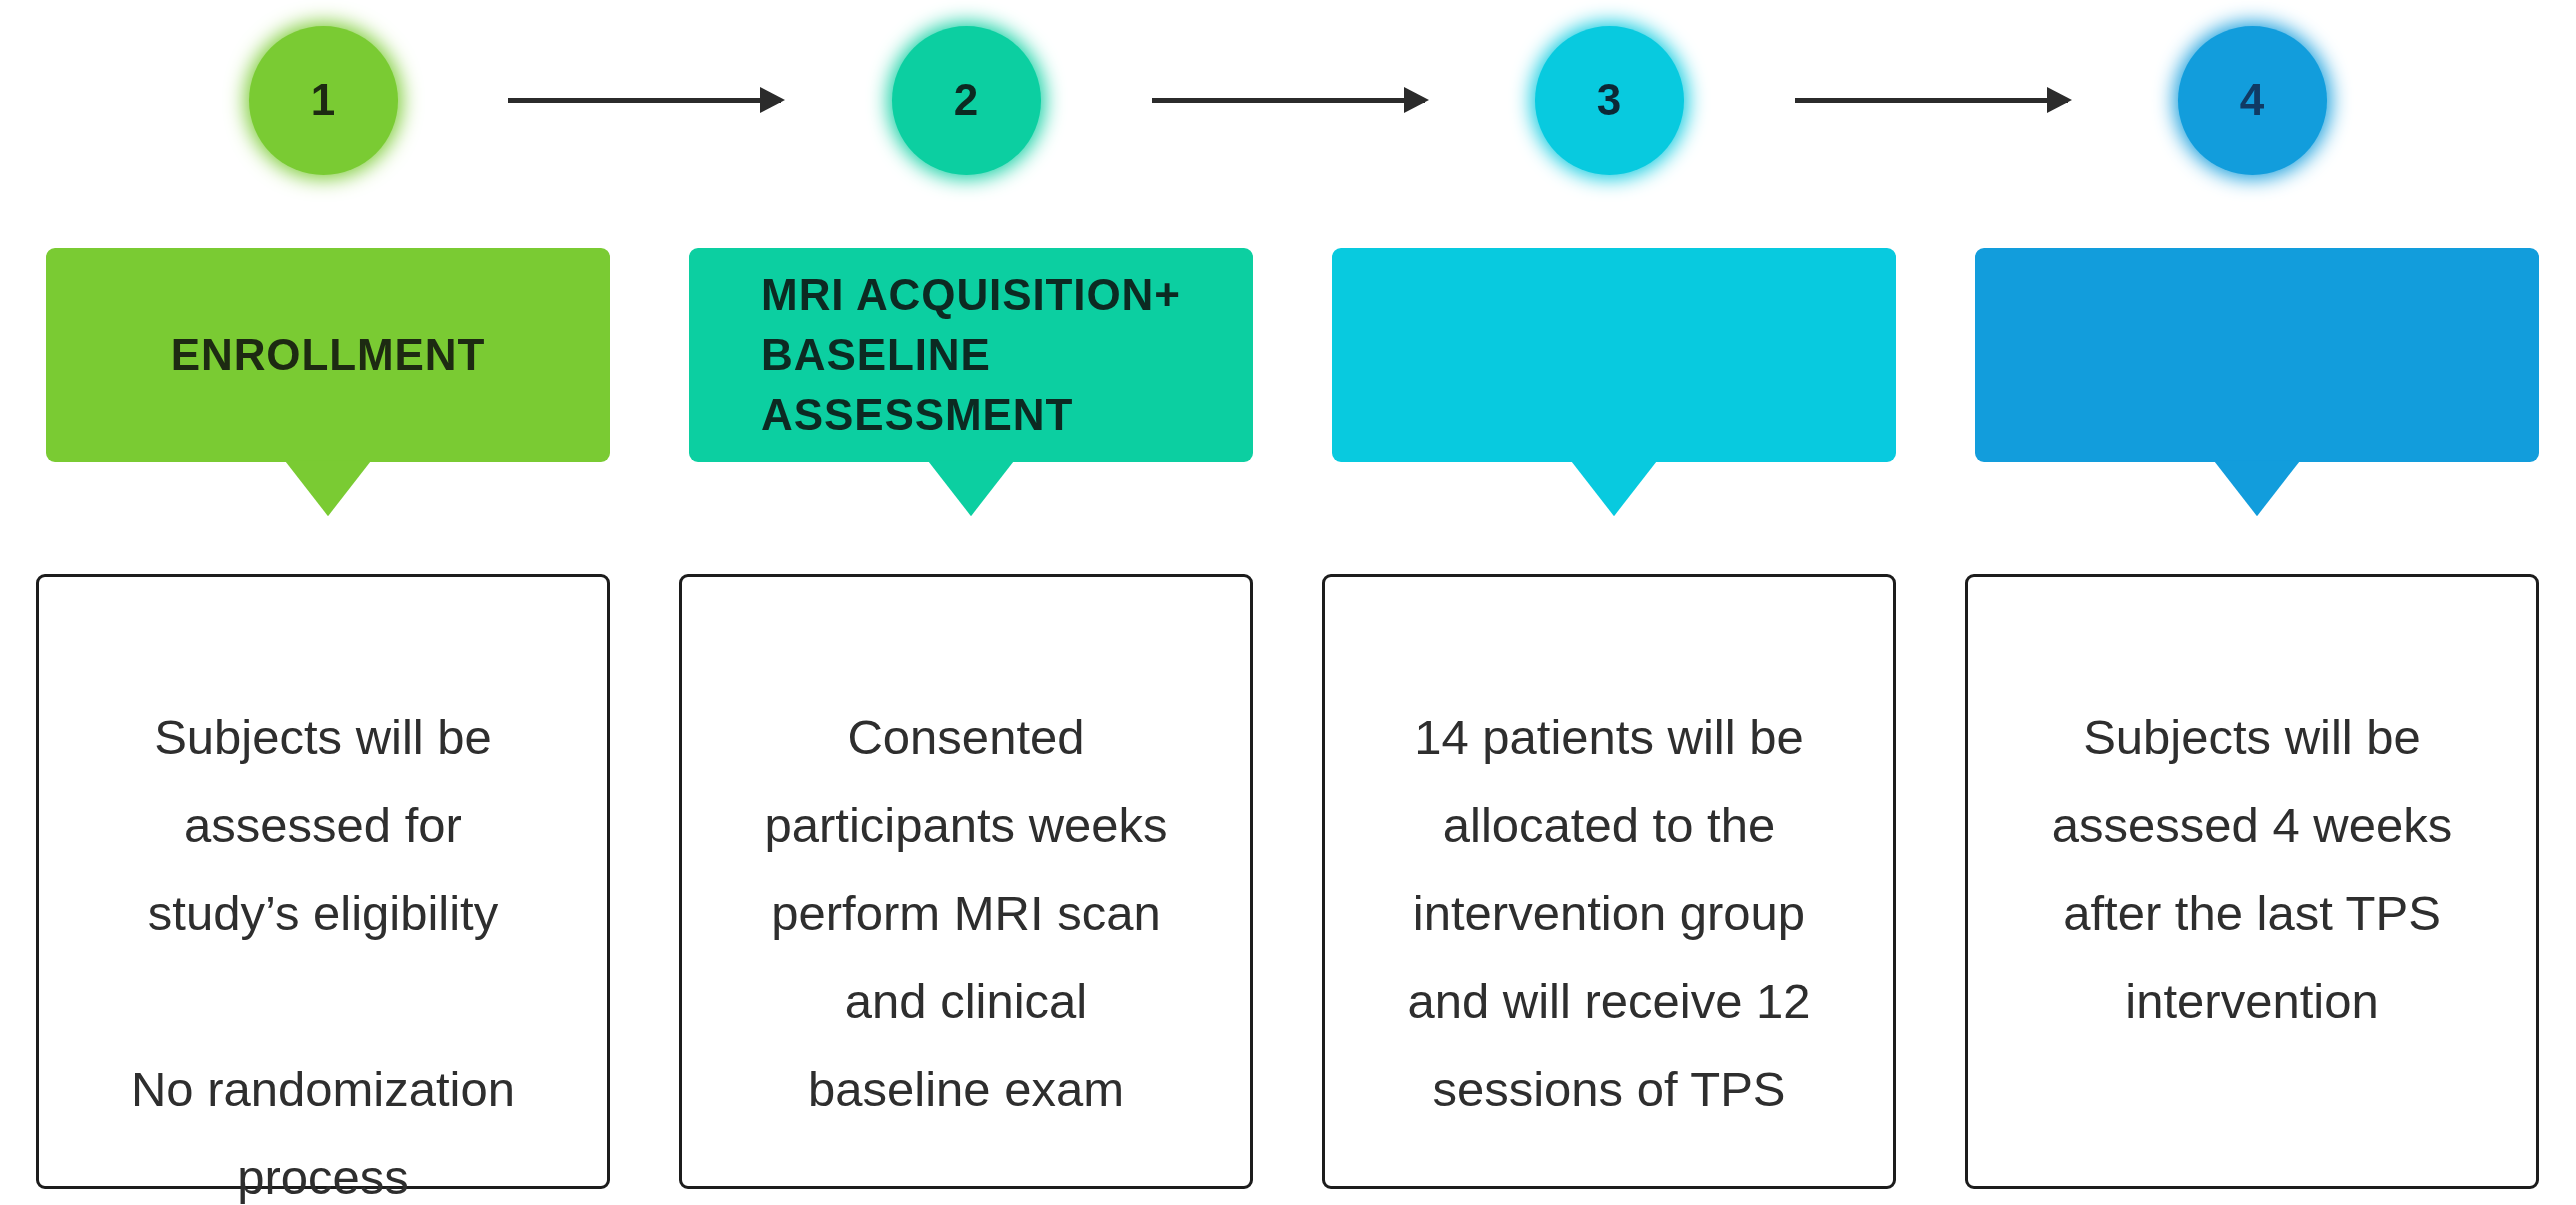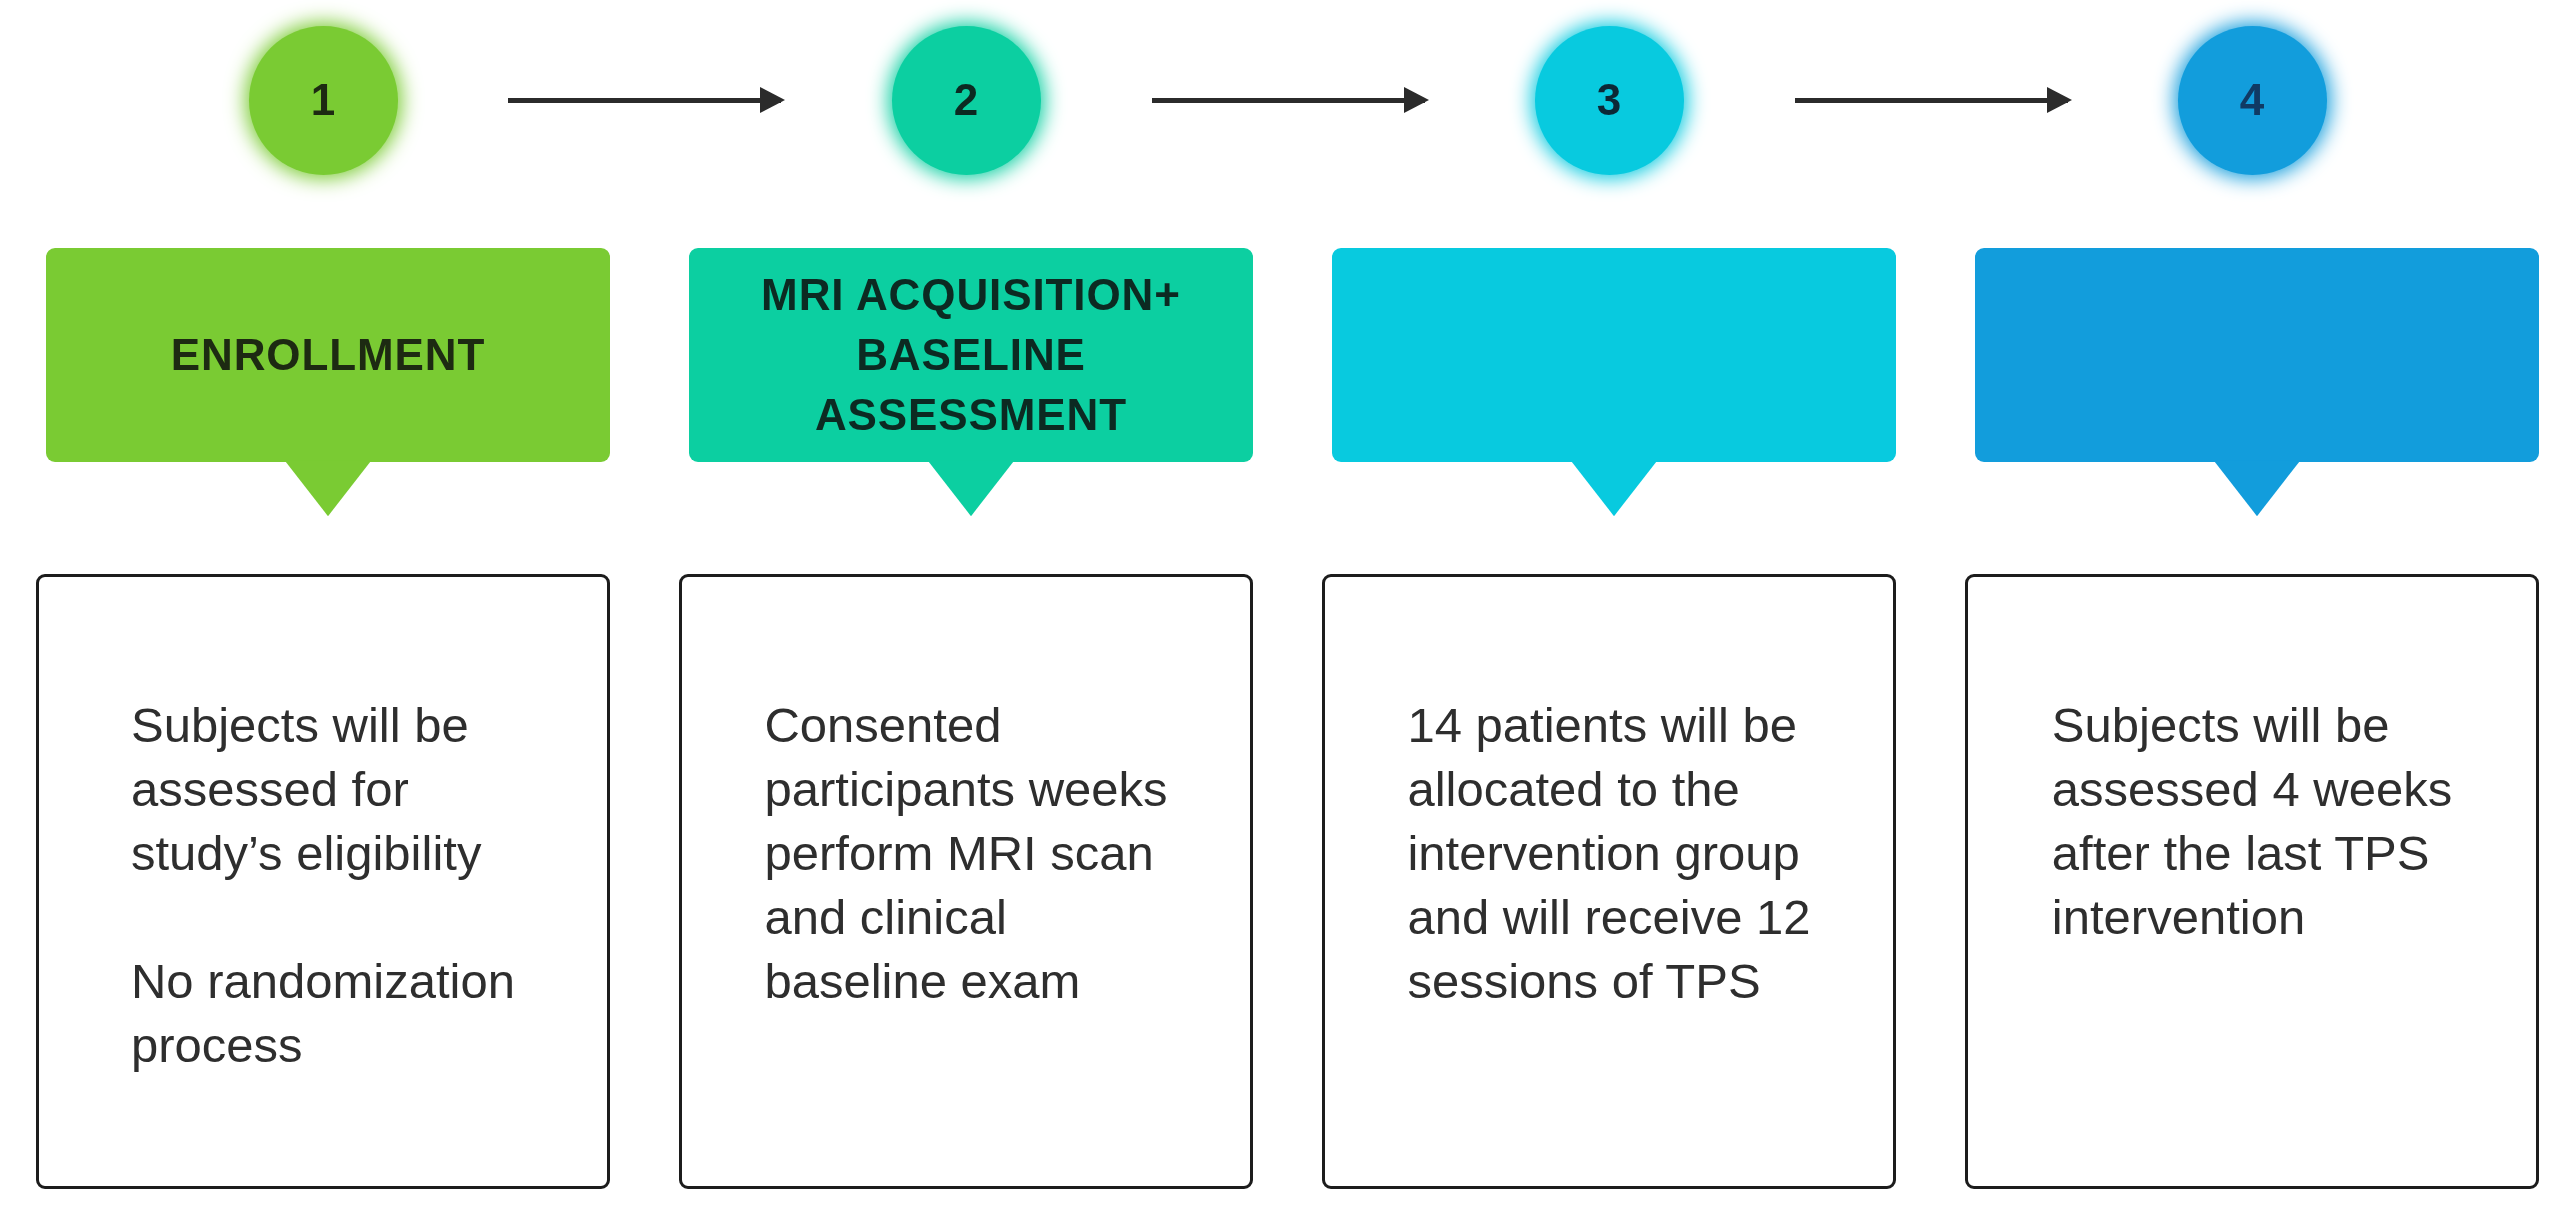--- a/index.html
+++ b/index.html
@@ -52,21 +52,20 @@
 
   .bubble {
     position: relative;
     height: 214px;
     margin-top: 48px;
     background: var(--accent);
     border-radius: 9px;
     display: flex;
     align-items: center;
     justify-content: center;
-    text-align: center;
     margin-left: 10px;
   }
 
   .title {
     margin: 0;
     padding: 0 27px;
     font-size: 44px;
     line-height: 60px;
     font-weight: bold;
     letter-spacing: 0.9px;
@@ -93,23 +92,23 @@
     border: 3.6px solid var(--card-border);
     border-radius: 9px;
     display: flex;
     justify-content: center;
     padding-top: 116px;
   }
 
   .body-text {
     margin: 0;
     font-size: 49px;
-    line-height: 64px;
+    line-height: 88px;
     color: var(--ink);
-    text-align: left;
+    text-align: center;
     white-space: pre-line;
   }
 
   .arrows {
     position: absolute;
     top: 0;
     left: 0;
     width: 100%;
     height: 200px;
     pointer-events: none;

